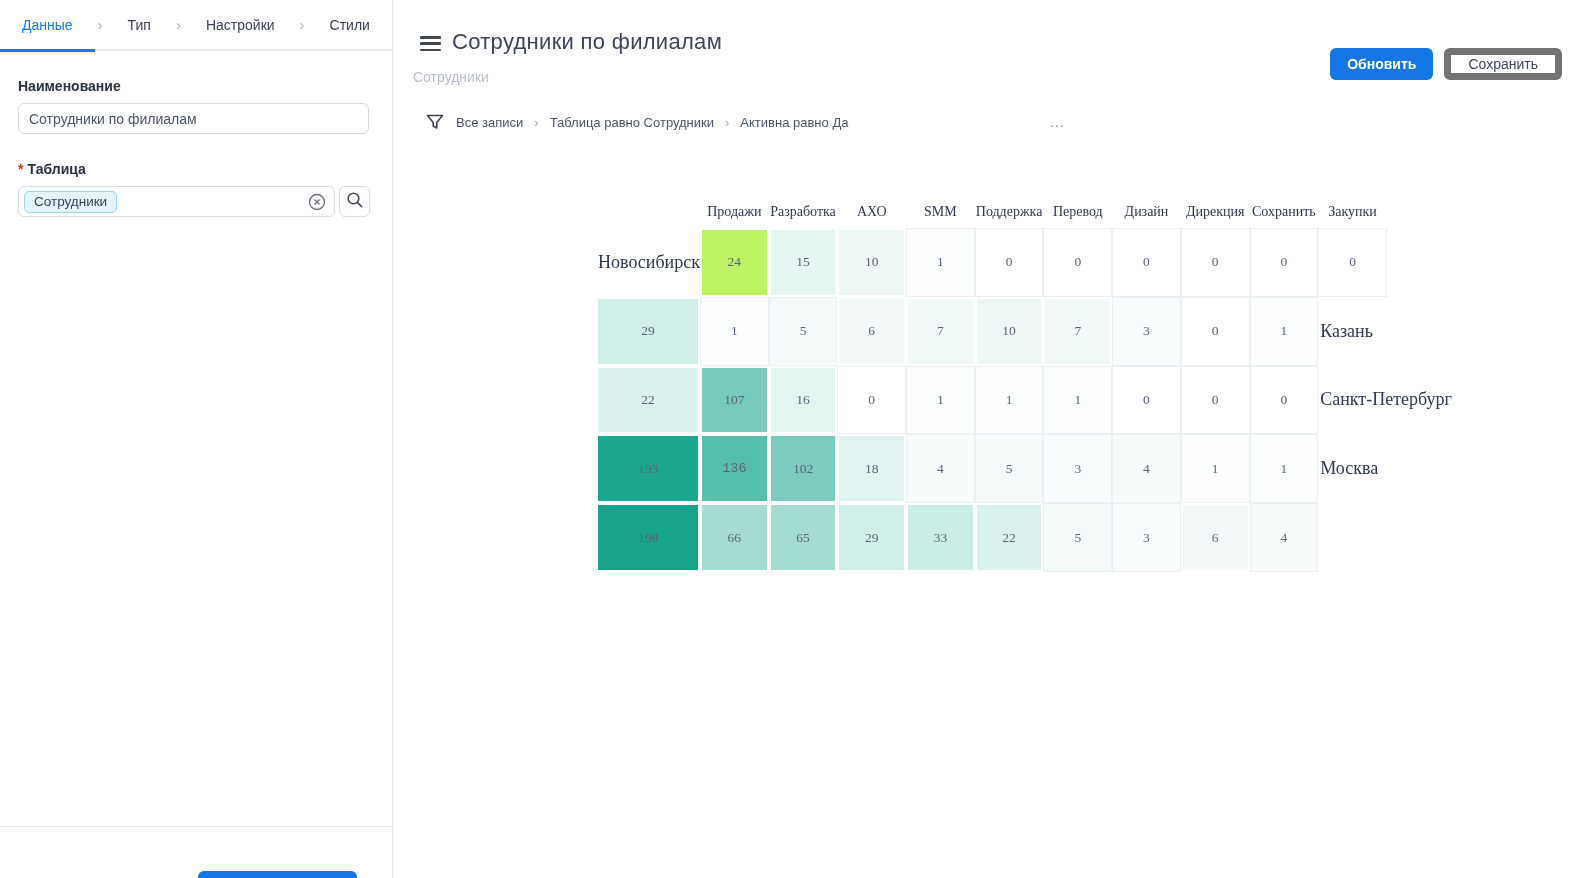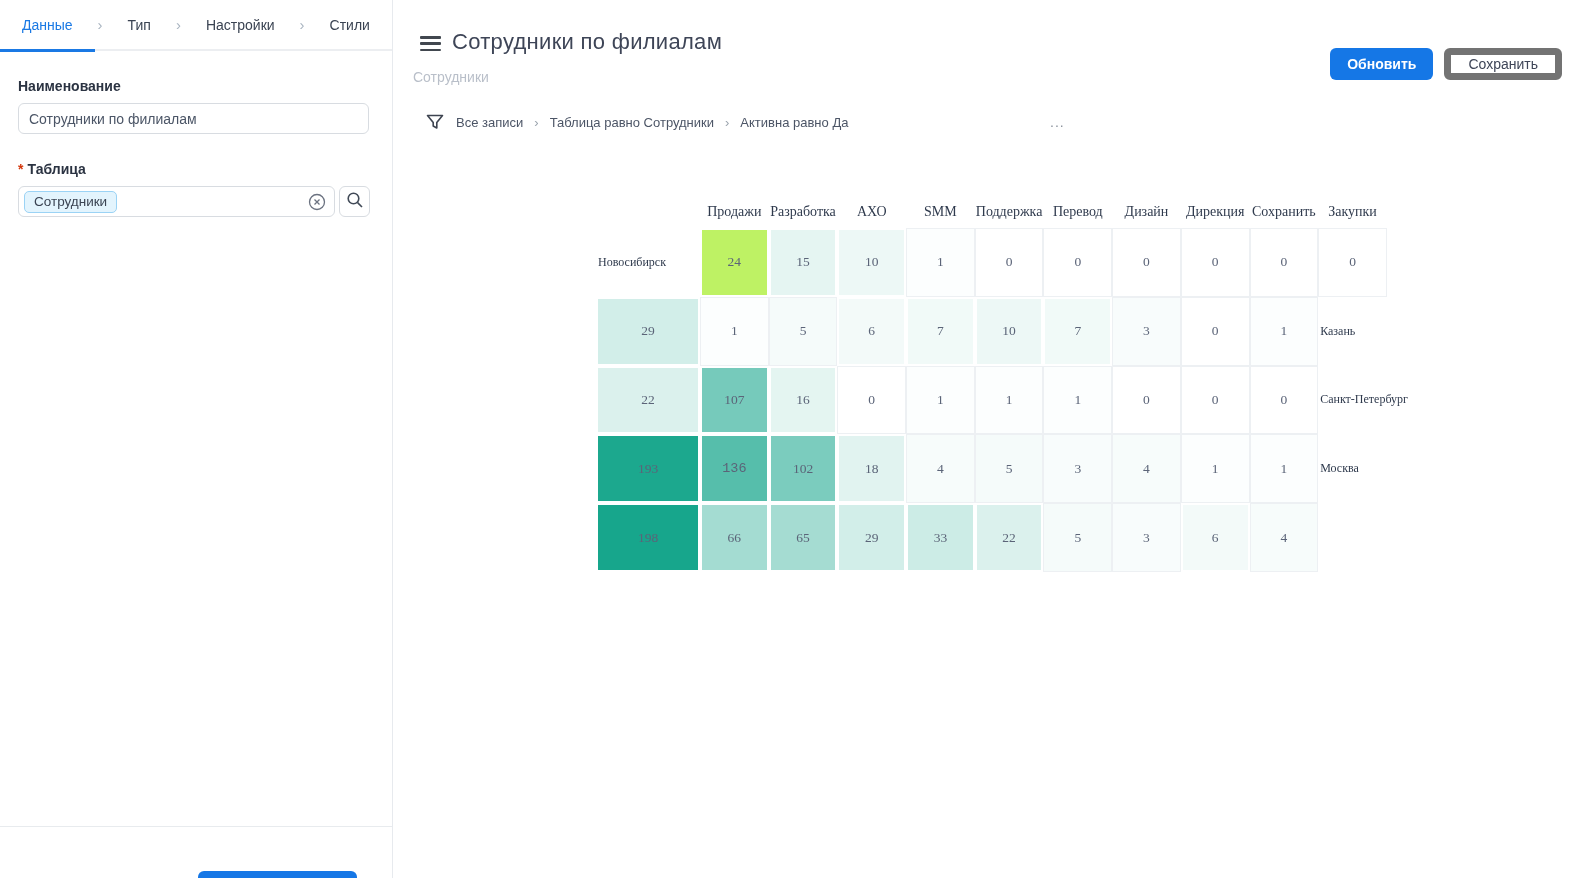--- a/index.html
+++ b/index.html
@@ -58,21 +58,21 @@
   .filter-more{position:absolute;left:656px;top:114px;color:#8a919c;font-size:14px;
     letter-spacing:1px;cursor:pointer;}
 
   
   .heatmap{position:absolute;left:202px;top:196px;display:grid;
     grid-template-columns:104px repeat(10,68.7px);
     grid-template-rows:32px repeat(5,68.8px);
     font-family:"Liberation Serif",serif;}
   .hm-colhead{display:flex;align-items:center;justify-content:center;font-size:14px;
     color:#2f3a4d;white-space:nowrap;overflow:visible;}
-  .hm-rowlabel{display:flex;align-items:center;justify-content:flex-start;font-size:12px;
+  .hm-rowlabel{display:flex;align-items:center;justify-content:flex-start;font-size:18px;
     color:#2f3a4d;white-space:nowrap;padding-left:2px;}
   .hm-cell{display:flex;align-items:center;justify-content:center;font-size:13.5px;
     color:#5b6478;cursor:pointer;}
 </style>
 </head>
 <body>
 
 <div class="sidebar">
   <div class="tabbar">
     <span class="tab active">Данные</span>

